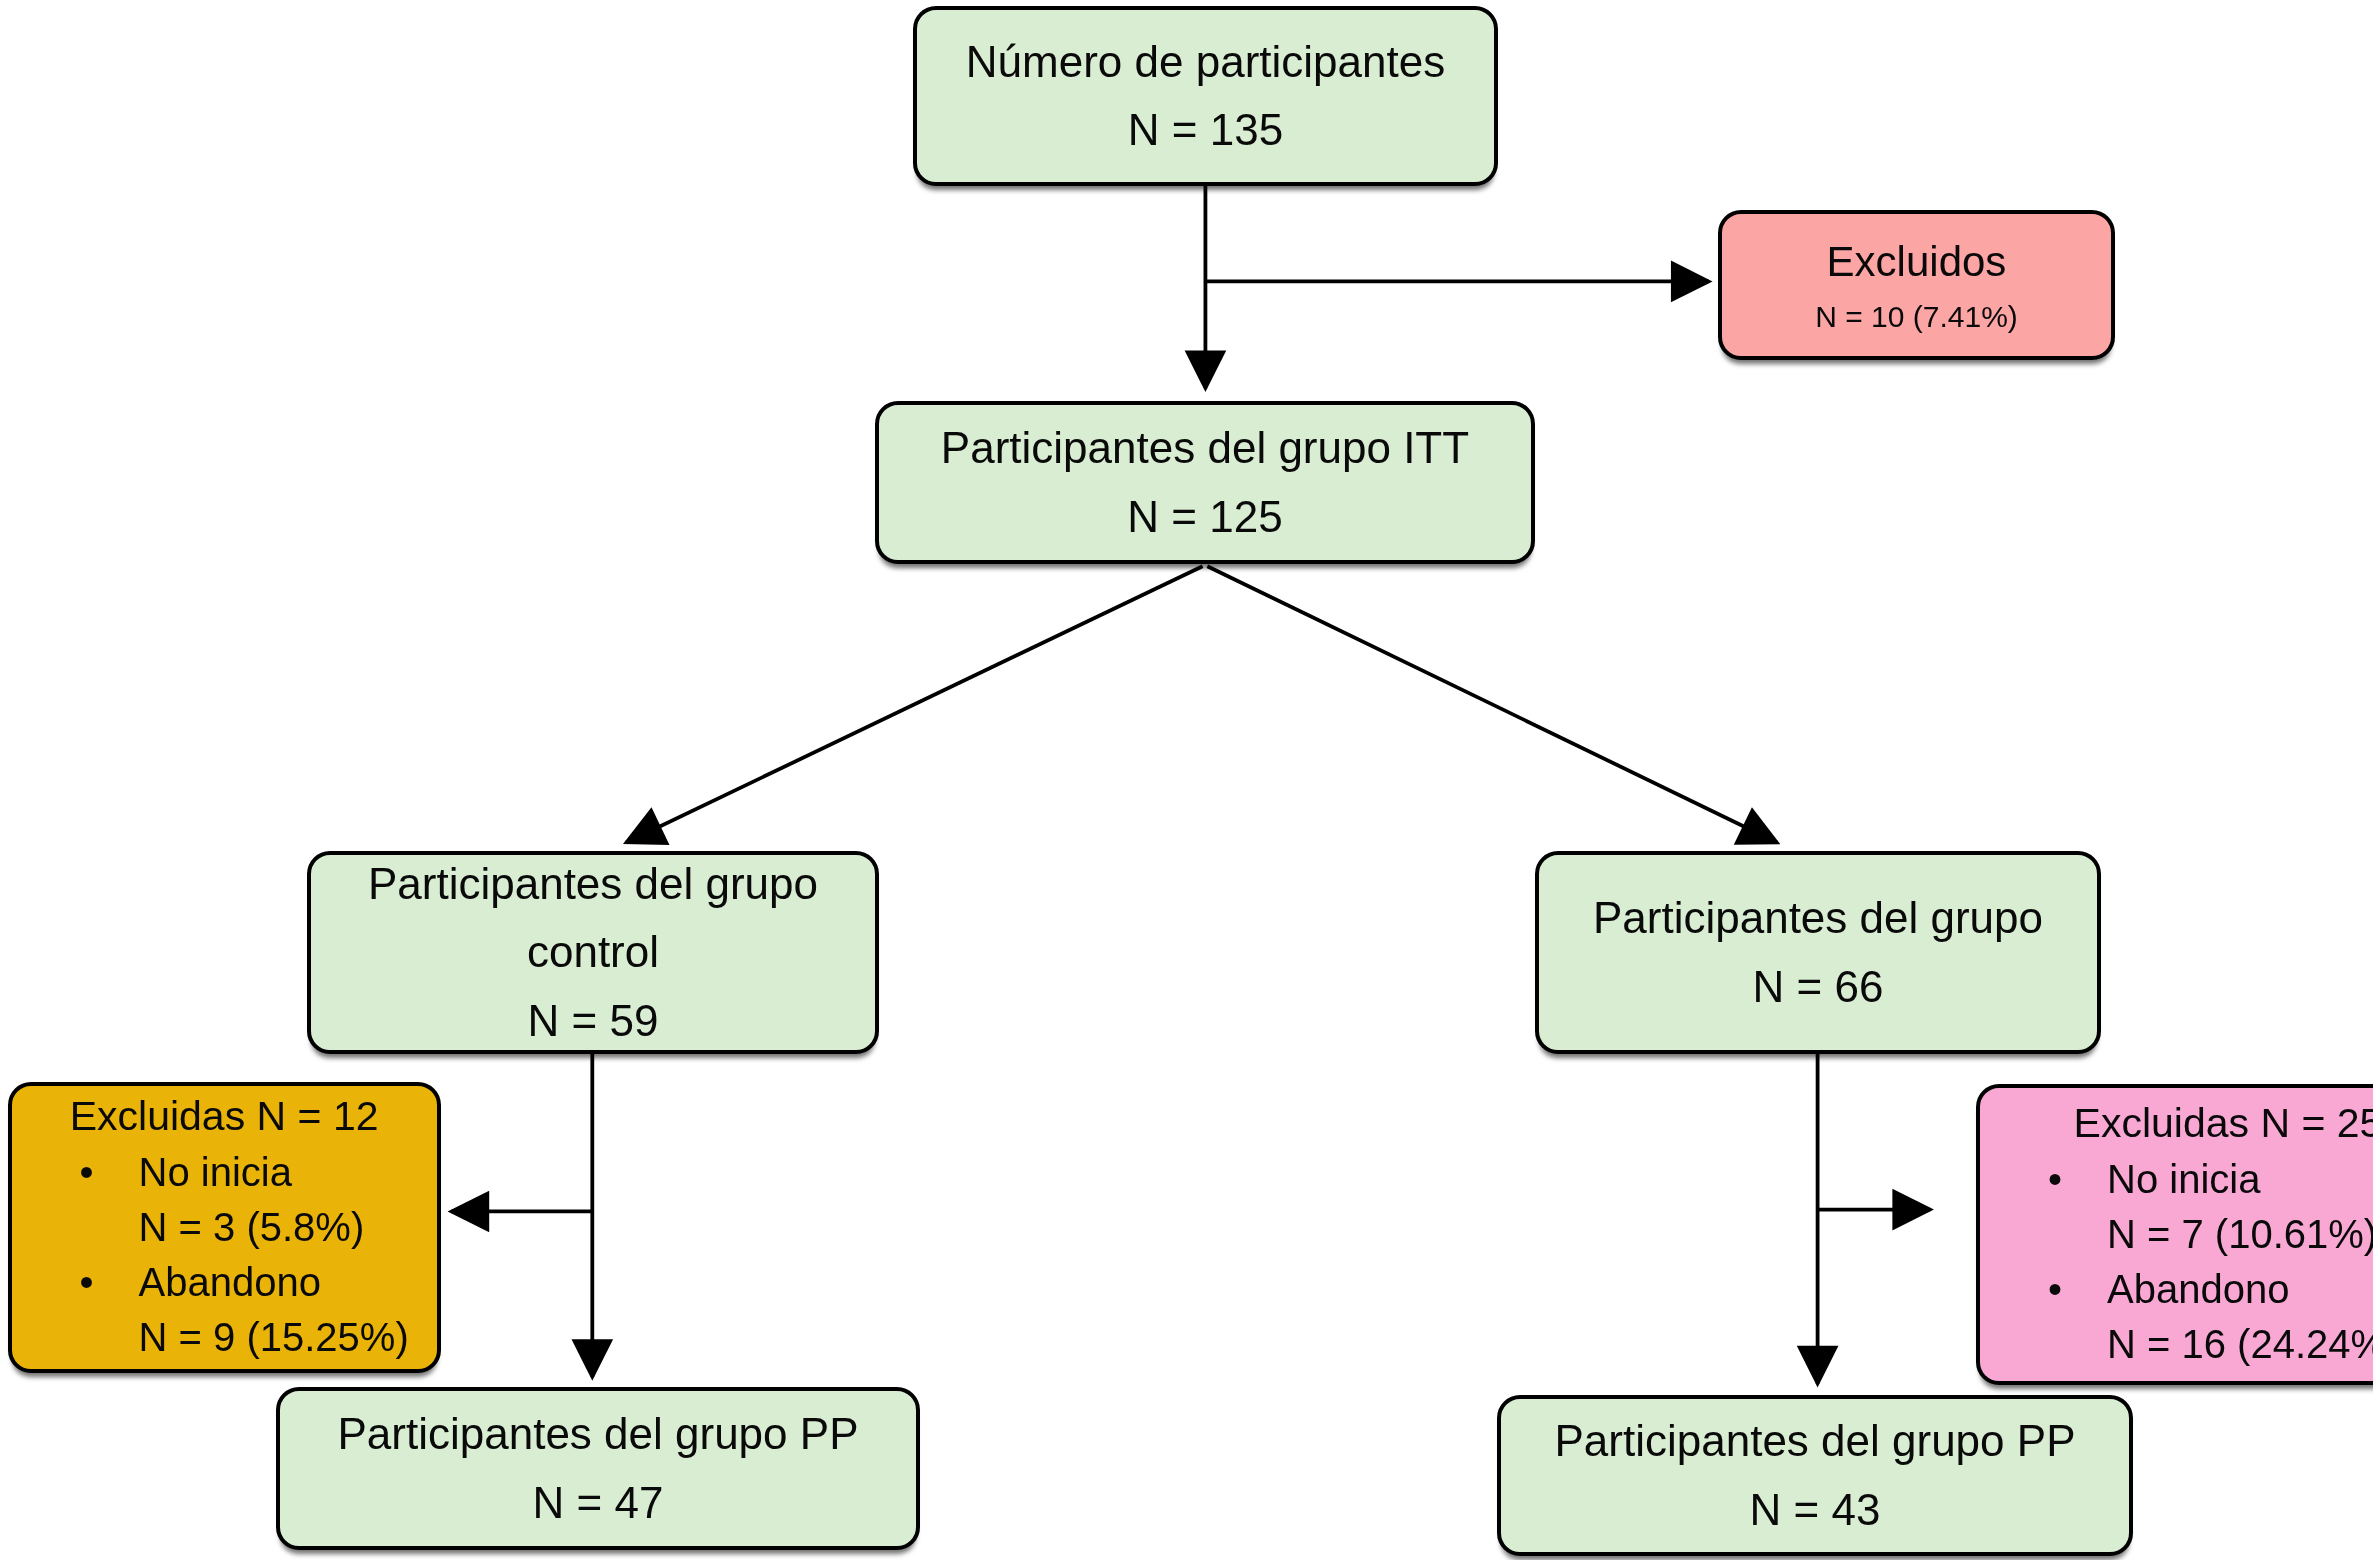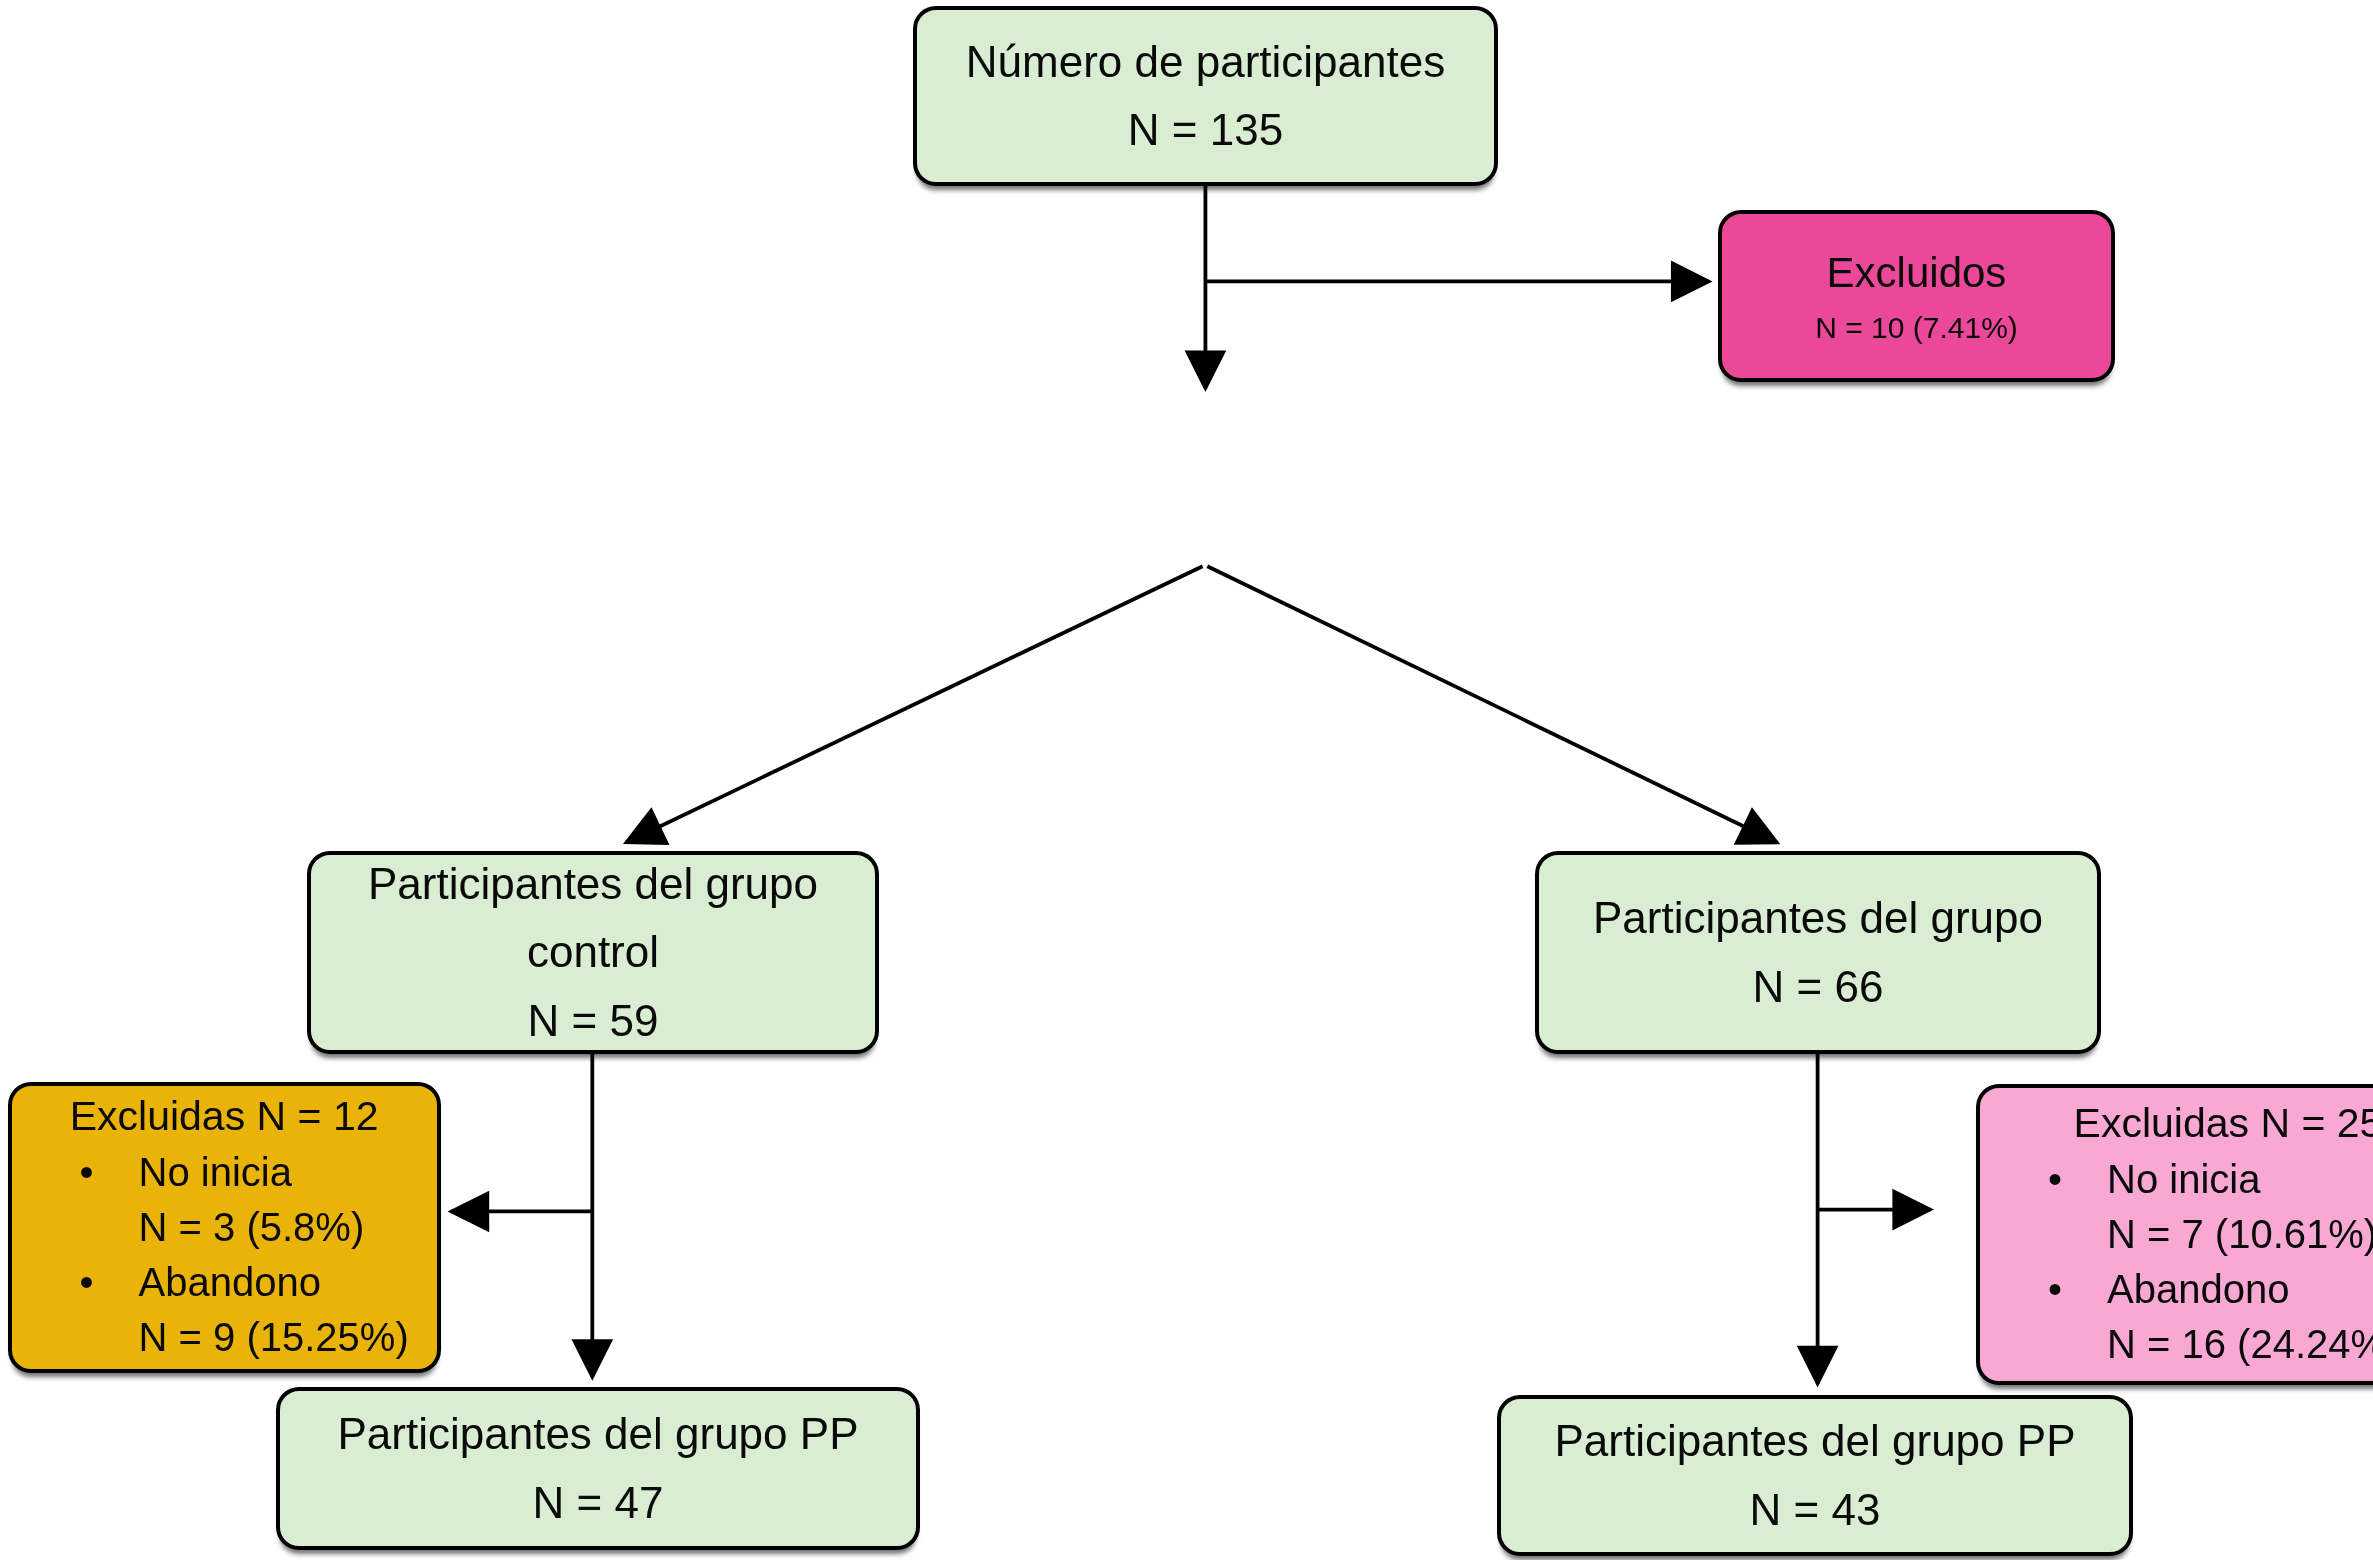--- a/index.html
+++ b/index.html
@@ -66,25 +66,29 @@
 
       <line x1="1921" y1="1278" x2="2040" y2="1278" marker-end="url(#arr)"></line>
     </g>
   </svg>
 
   <div class="node green" style="left: 913px; top: 5.7px; width: 585px; height: 180px; background-color: rgb(217, 237, 211);">
     <span class="ln">Número de participantes</span>
     <span class="ln">N = 135</span>
   </div>
 
-  <div class="node red" style="left: 1718px; top: 210px; width: 397px; height: 172px; background-color: #ec4899;">
+  <div class="node red" style="left: 1718px; top: 210px; width: 397px; height: 150px; background-color: #fca5a5;">
     <span class="ln" style="font-size:42px">Excluidos</span>
     <span class="ln" style="font-size:30px">N = 10 (7.41%)</span>
   </div>
 
+  <div class="node green" style="left: 875px; top: 401px; width: 660px; height: 163px; background-color: rgb(217, 237, 211);">
+    <span class="ln">Participantes del grupo ITT</span>
+    <span class="ln">N = 125</span>
+  </div>
 
   <div class="node green" style="left: 307px; top: 851px; width: 572px; height: 203px; background-color: rgb(217, 237, 211);">
     <span class="ln">Participantes del grupo</span>
     <span class="ln">control</span>
     <span class="ln">N = 59</span>
   </div>
 
   <div class="node green" style="left: 1535px; top: 851px; width: 566px; height: 203px; background-color: rgb(217, 237, 211);">
     <span class="ln">Participantes del grupo</span>
     <span class="ln">N = 66</span>

